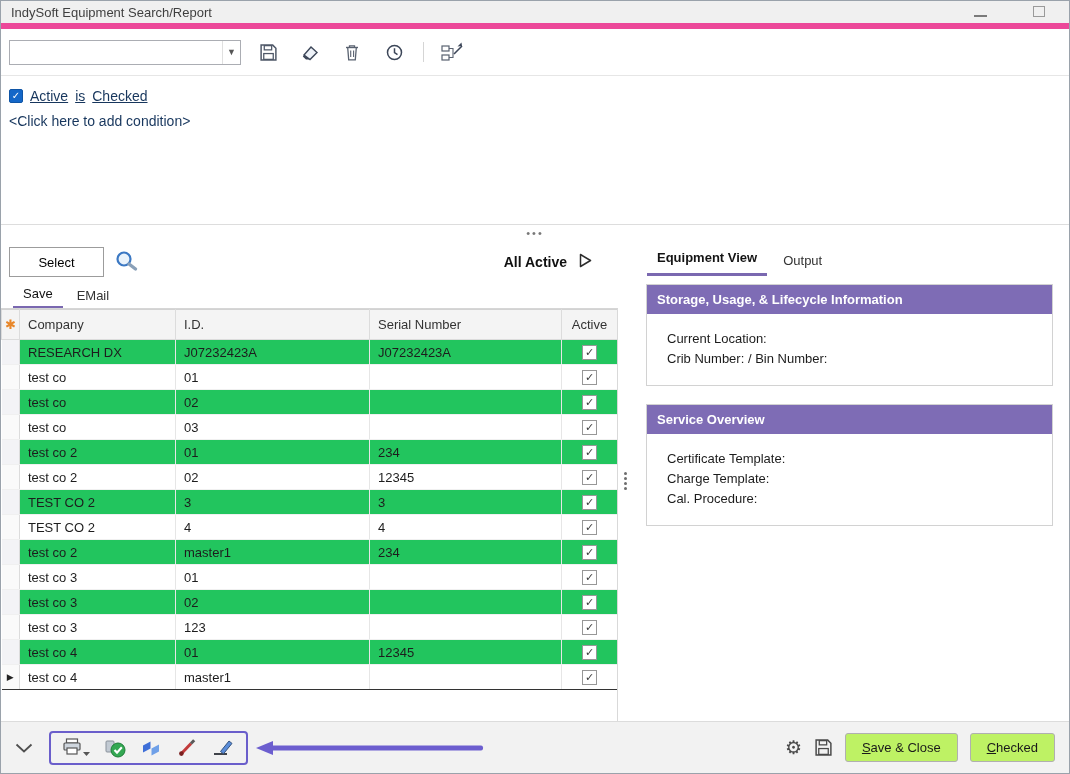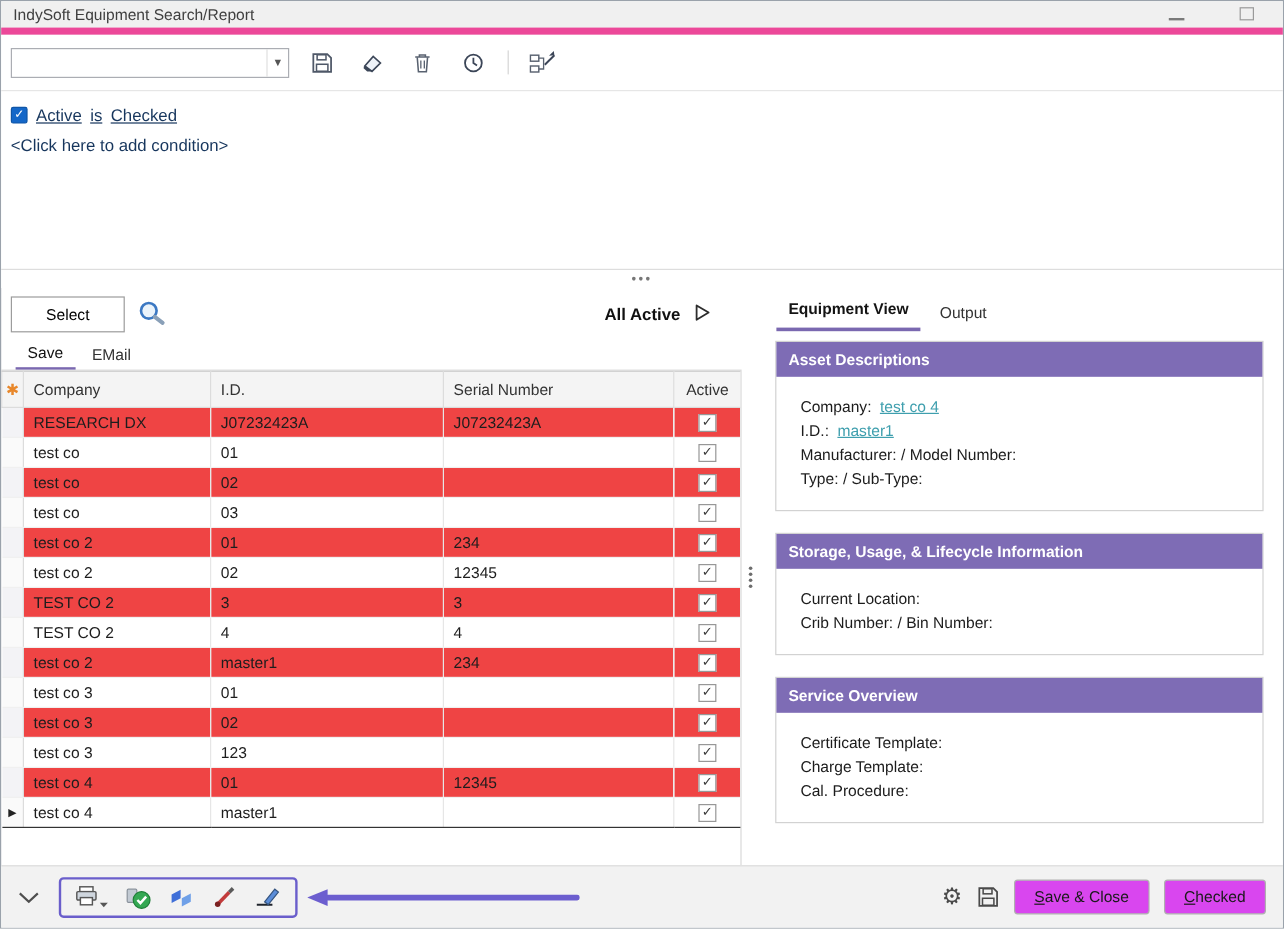--- a/index.html
+++ b/index.html
@@ -48,21 +48,21 @@
   
   .grid-wrap { flex:1; overflow:hidden; border-right:1px solid #d9d9d9; }
   table.grid { border-collapse:collapse; table-layout:fixed; width:616px; }
   table.grid col.c0{width:18px;} table.grid col.c1{width:156px;} table.grid col.c2{width:194px;} table.grid col.c3{width:192px;} table.grid col.c4{width:56px;}
   table.grid th { height:30px; background:#f4f4f4; border:1px solid #dcdcdc; border-top:1px solid #d2d2d2; font-weight:normal; color:#333; text-align:left; padding:0 8px; font-size:13px; }
   table.grid th.ind { padding:0; text-align:center; color:#e8872a; font-size:13px; background:#f4f4f4; }
   table.grid th.chk-h { text-align:center; padding:0; }
   table.grid td { height:25px; border-right:1px solid #e6e6e6; border-bottom:1px solid #f0f0f0; padding:0 8px; font-size:13px; color:#1d1d1d; white-space:nowrap; overflow:hidden; }
   table.grid td.ind { padding:0; text-align:center; background:#fafafa; border-right:1px solid #dcdcdc; color:#222; font-size:9px; }
   table.grid td.chk { text-align:center; padding:0; }
-  tr.alt td { background:#ef4444; }
+  tr.alt td { background:#22c55e; }
   tr.alt td.ind { background:#f3f3f6; }
   tr.selected td { background:#fff; border-top:1px solid #333; border-bottom:1px solid #333; }
   .checkbox { display:inline-block; width:15px; height:15px; border:1px solid #979797; background:#fff; color:#3c3c3c; font-size:11px; line-height:13px; text-align:center; vertical-align:middle; cursor:pointer; }
 
   
   .vsplit { width:15px; display:flex; align-items:center; justify-content:center; cursor:col-resize; color:#6d6d6d; }
   .vsplit .dots { font-size:14px; line-height:4px; display:flex; flex-direction:column; gap:2px; }
   .vsplit .dots i { width:3px; height:3px; background:#6d6d6d; border-radius:50%; display:block; }
 
   
@@ -78,21 +78,21 @@
   .teal-link { color:#3f9fae; text-decoration:underline; cursor:pointer; margin-left:7px; }
 
   
   .bottombar { flex:0 0 52px; background:#f2f2f2; border-top:1px solid #dcdcdc; display:flex; align-items:center; padding:0 14px; }
   .chev { cursor:pointer; display:flex; align-items:center; }
   .hl-toolbar { margin-left:16px; border:2px solid #6a5ecb; border-radius:4px; padding:5px 11px; display:flex; align-items:center; gap:15px; }
   .hl-toolbar .hicon { cursor:pointer; display:flex; align-items:flex-end; }
   .arrow-anno { margin-left:8px; display:flex; align-items:center; }
   .br-right { margin-left:auto; display:flex; align-items:center; gap:12px; }
   .gear { font-size:19px; color:#4a4a4a; cursor:pointer; line-height:1; }
-  .btn { height:29px; padding:0 16px; background:#d946ef; border:1px solid #b0b0b0; border-radius:3px; font-family:"Liberation Sans",sans-serif; font-size:13px; color:#1a1a1a; cursor:pointer; }
+  .btn { height:29px; padding:0 16px; background:#bef264; border:1px solid #b0b0b0; border-radius:3px; font-family:"Liberation Sans",sans-serif; font-size:13px; color:#1a1a1a; cursor:pointer; }
   .btn span { display:inline-block; }
   .btn span::first-letter { text-decoration: underline; }
 </style>
 </head>
 <body>
 
 <div class="window">
 
   <div class="titlebar">
     <span class="title">IndySoft Equipment Search/Report</span>
@@ -315,29 +315,20 @@
         </span>
     </div>
 
     <div class="right">
       <div class="tabsR">
         <span class="tabR active">Equipment View</span>
         <span class="tabR">Output</span>
       </div>
       <div class="cards">
           <div class="card">
-            <div class="card-header">Asset Descriptions</div>
-            <div class="card-body">
-              <div class="field-line"><span>Company:</span><span class="teal-link">test co 4</span></div>
-              <div class="field-line"><span>I.D.:</span><span class="teal-link">master1</span></div>
-              <div class="field-line"><span>Manufacturer:   / Model Number:</span></div>
-              <div class="field-line"><span>Type:   / Sub-Type:</span></div>
-            </div>
-          </div>
-          <div class="card">
             <div class="card-header">Storage, Usage, &amp; Lifecycle Information</div>
             <div class="card-body">
               <div class="field-line"><span>Current Location:</span></div>
               <div class="field-line"><span>Crib Number:   / Bin Number:</span></div>
             </div>
           </div>
           <div class="card">
             <div class="card-header">Service Overview</div>
             <div class="card-body">
               <div class="field-line"><span>Certificate Template:</span></div>

